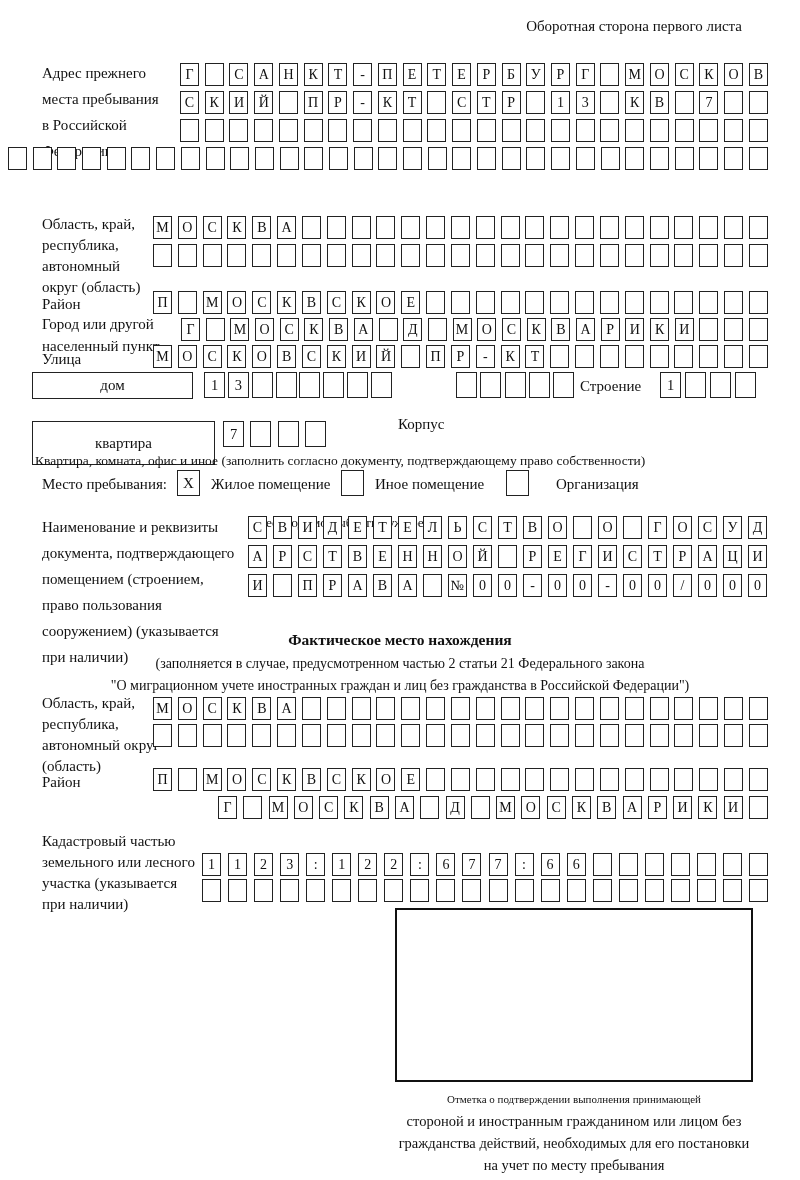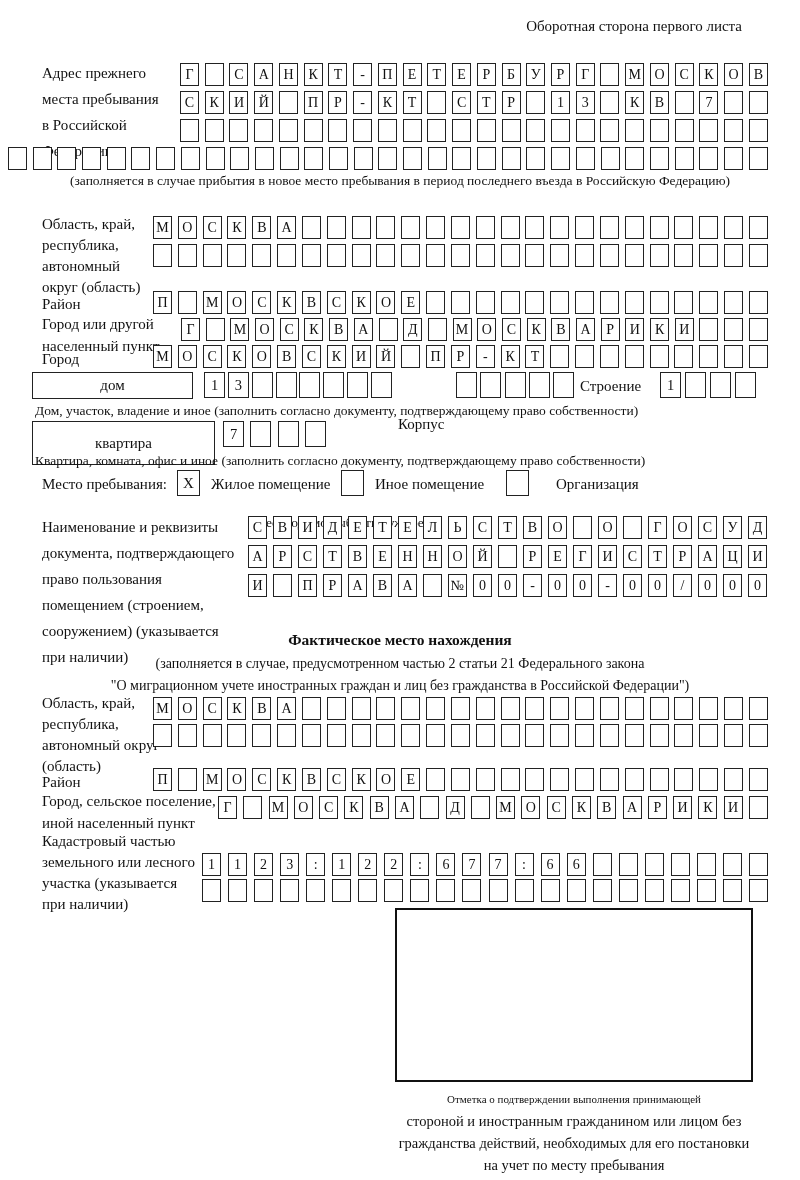--- a/index.html
+++ b/index.html
@@ -139,21 +139,20 @@
       <span class="cb"></span>
       <span class="cb"></span>
       <span class="cb"></span>
       <span class="cb"></span>
       <span class="cb"></span>
       <span class="cb"></span>
       <span class="cb"></span>
       <span class="cb"></span>
       <span class="cb"></span>
     </div>
-  <div class="abs note center" style="left:0;top:173px;width:800px;">(заполняется в случае прибытия в новое место пребывания в период последнего въезда в Российскую Федерацию)</div>
 
 
   <div class="abs" style="left:42px;top:214px;">
     <div class="lbl">Область, край,</div>
     <div class="lbl">республика,</div>
     <div class="lbl">автономный</div>
     <div class="lbl">округ (область)</div>
   </div>
   <div class="abs boxrow" style="left:153px;top:216px;width:615px;">
       <span class="cb">М</span>
@@ -263,21 +262,21 @@
       <span class="cb">А</span>
       <span class="cb">Р</span>
       <span class="cb">И</span>
       <span class="cb">К</span>
       <span class="cb">И</span>
       <span class="cb"></span>
       <span class="cb"></span>
       <span class="cb"></span>
     </div>
 
-  <div class="abs lbl" style="left:42px;top:349px;">Город</div>
+  <div class="abs lbl" style="left:42px;top:349px;">Улица</div>
   <div class="abs boxrow" style="left:153px;top:345px;width:615px;">
       <span class="cb">М</span>
       <span class="cb">О</span>
       <span class="cb">С</span>
       <span class="cb">К</span>
       <span class="cb">О</span>
       <span class="cb">В</span>
       <span class="cb">С</span>
       <span class="cb">К</span>
       <span class="cb">И</span>
@@ -318,21 +317,20 @@
       <span class="cb"></span>
       <span class="cb"></span>
     </div>
   <div class="abs lbl" style="left:580px;top:376px;">Строение</div>
   <div class="abs boxrow tall" style="left:660px;top:372px;width:96px;">
       <span class="cb">1</span>
       <span class="cb"></span>
       <span class="cb"></span>
       <span class="cb"></span>
     </div>
-  <div class="abs note" style="left:35px;top:403px;">Дом, участок, владение и иное (заполнить согласно документу, подтверждающему право собственности)</div>
 
   <div class="abs widebox" style="left:32px;top:421px;width:183px;height:44px;">квартира</div>
   <div class="abs boxrow tall" style="left:223px;top:421px;width:103px;">
       <span class="cb">7</span>
       <span class="cb"></span>
       <span class="cb"></span>
       <span class="cb"></span>
     </div>
   <div class="abs note" style="left:35px;top:453px;">Квартира, комната, офис и иное (заполнить согласно документу, подтверждающему право собственности)</div>
 
@@ -341,22 +339,22 @@
   <div class="abs lbl" style="left:211px;top:474px;">Жилое помещение</div>
   <div class="abs xbox" style="left:341px;top:470px;"></div>
   <div class="abs lbl" style="left:375px;top:474px;">Иное помещение</div>
   <div class="abs xbox" style="left:506px;top:470px;"></div>
   <div class="abs lbl" style="left:556px;top:474px;">Организация</div>
   <div class="abs note center" style="left:0;top:499px;width:680px;margin-top:16px;">(Необходимо выбрать нужное)</div>
 
   <div class="abs" style="left:42px;top:514px;">
     <div class="lbl26">Наименование и реквизиты</div>
     <div class="lbl26">документа, подтверждающего</div>
+    <div class="lbl26">помещением (строением,</div>
     <div class="lbl26">право пользования</div>
-    <div class="lbl26">помещением (строением,</div>
     <div class="lbl26">сооружением) (указывается</div>
     <div class="lbl26">при наличии)</div>
   </div>
   <div class="abs boxrow" style="left:248px;top:516px;width:519px;">
       <span class="cb">С</span>
       <span class="cb">В</span>
       <span class="cb">И</span>
       <span class="cb">Д</span>
       <span class="cb">Е</span>
       <span class="cb">Т</span>
@@ -510,24 +508,20 @@
       <span class="cb"></span>
       <span class="cb"></span>
       <span class="cb"></span>
       <span class="cb"></span>
       <span class="cb"></span>
       <span class="cb"></span>
       <span class="cb"></span>
       <span class="cb"></span>
     </div>
 
-  <div class="abs" style="left:42px;top:790px;">
-    <div class="lbl" style="line-height:22px;">Город, сельское поселение,</div>
-    <div class="lbl" style="line-height:22px;">иной населенный пункт</div>
-  </div>
   <div class="abs boxrow" style="left:218px;top:796px;width:550px;">
       <span class="cb">Г</span>
       <span class="cb"></span>
       <span class="cb">М</span>
       <span class="cb">О</span>
       <span class="cb">С</span>
       <span class="cb">К</span>
       <span class="cb">В</span>
       <span class="cb">А</span>
       <span class="cb"></span>

